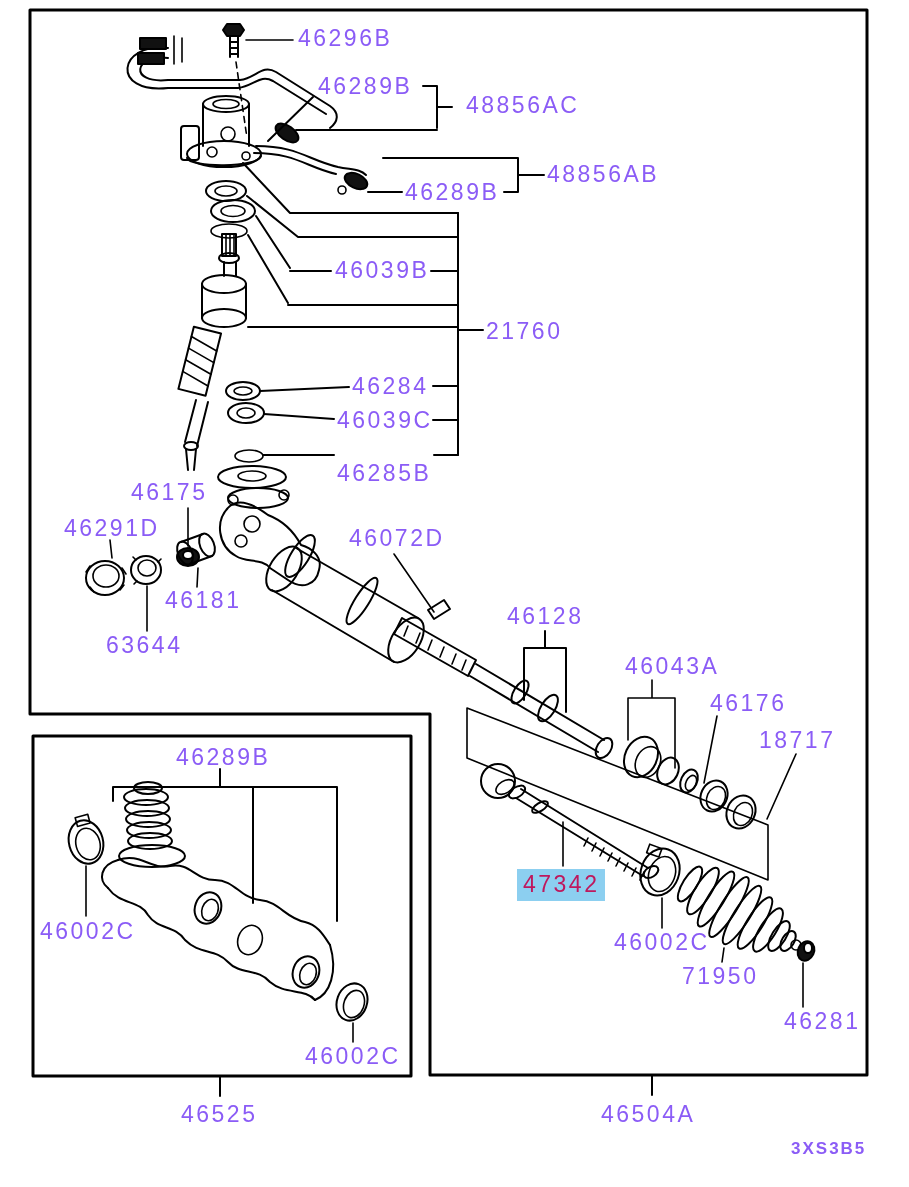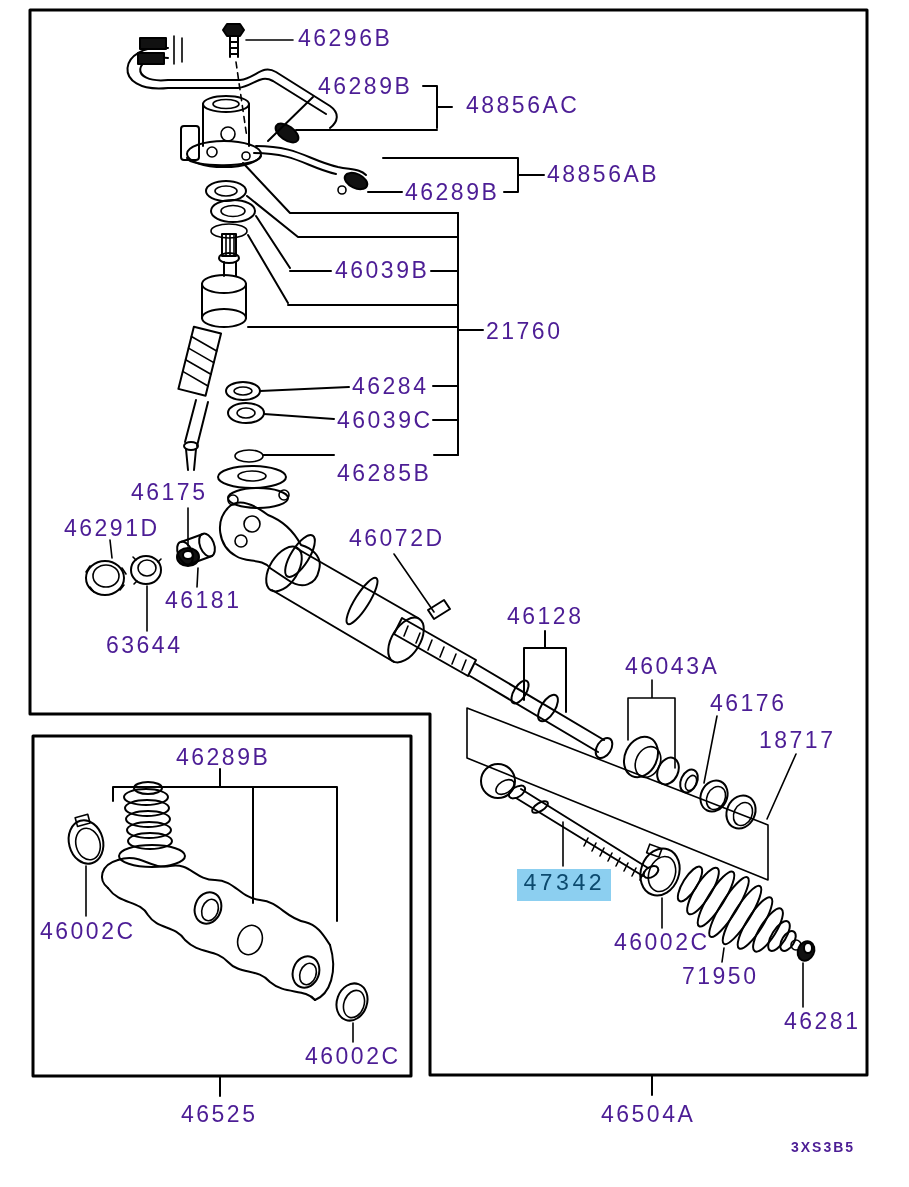--- a/index.html
+++ b/index.html
@@ -4,24 +4,24 @@
 <style>
   html,body{margin:0;padding:0;background:#fff;}
   #stage{position:relative;width:909px;height:1187px;background:#fff;overflow:hidden;
          font-family:"Liberation Sans",sans-serif;}
   #art{position:absolute;left:0;top:0;}
   #art *{stroke:#000;fill:none;stroke-width:2;stroke-linecap:round;stroke-linejoin:round;}
   #art .frame{stroke-width:3;}
   #art .thin{stroke-width:1.6;}
   #art .dark{fill:#111;}
   #art .dash{stroke-dasharray:6 5;}
-  .lbl{position:absolute;font-size:23px;letter-spacing:2.5px;color:#4c1d95;
+  .lbl{position:absolute;font-size:23px;letter-spacing:2.5px;color:#8b5cf6;
        white-space:nowrap;line-height:1;}
-  .hl{background:#8ccff0;color:#0c4a6e;padding:4px 6px 5px 6px;font-family:Liberation Mono, monospace;}
-  .code{font-size:14px;font-weight:700;letter-spacing:2px;}
+  .hl{background:#8ccff0;color:#be185d;padding:4px 6px 5px 6px;}
+  .code{font-size:17px;font-weight:700;letter-spacing:2px;}
 </style>
 </head>
 <body>
 
 <div id="stage">
 
 <svg id="art" width="909" height="1187" viewBox="0 0 909 1187">
 
   <path class="frame" d="M30,10 H867 V1075 H430 V714 H30 Z"></path>
 

